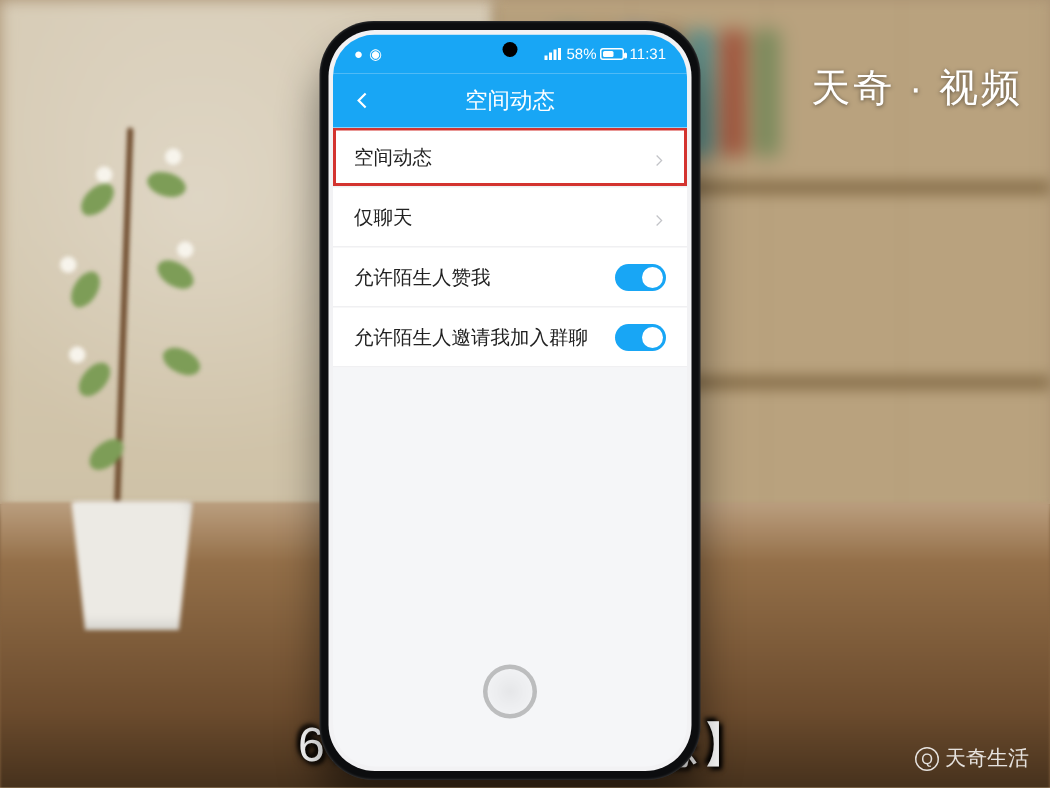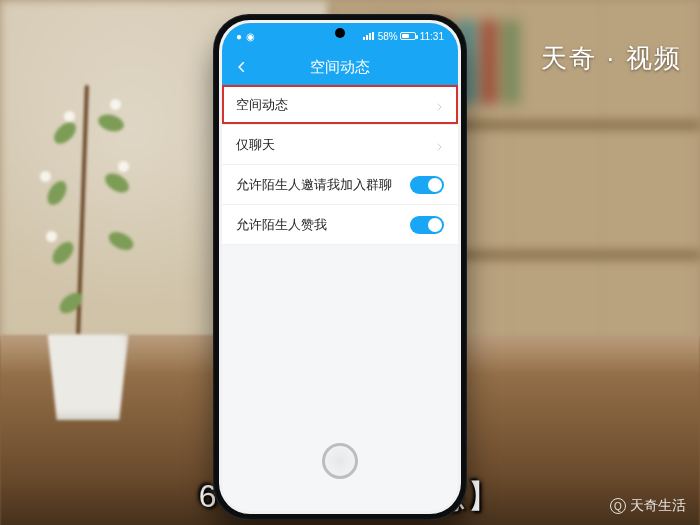--- a/index.html
+++ b/index.html
@@ -205,25 +205,25 @@
                 <polyline points="9 4 17 12 9 20"></polyline>
               </svg></span>
         </div>
         <div class="row">
           <span>仅聊天</span>
           <span class="chev"><svg viewBox="0 0 24 24">
                 <polyline points="9 4 17 12 9 20"></polyline>
               </svg></span>
         </div>
         <div class="row">
+          <span>允许陌生人赞我</span>
+          <span class="toggle"></span>
+        </div>
+        <div class="row">
           <span>允许陌生人邀请我加入群聊</span>
-          <span class="toggle"></span>
-        </div>
-        <div class="row">
-          <span>允许陌生人赞我</span>
           <span class="toggle"></span>
         </div>
       </div>
 
       <div class="home-ring"></div>
     </div>
   </div>
 </div>
 
 </body></html>

